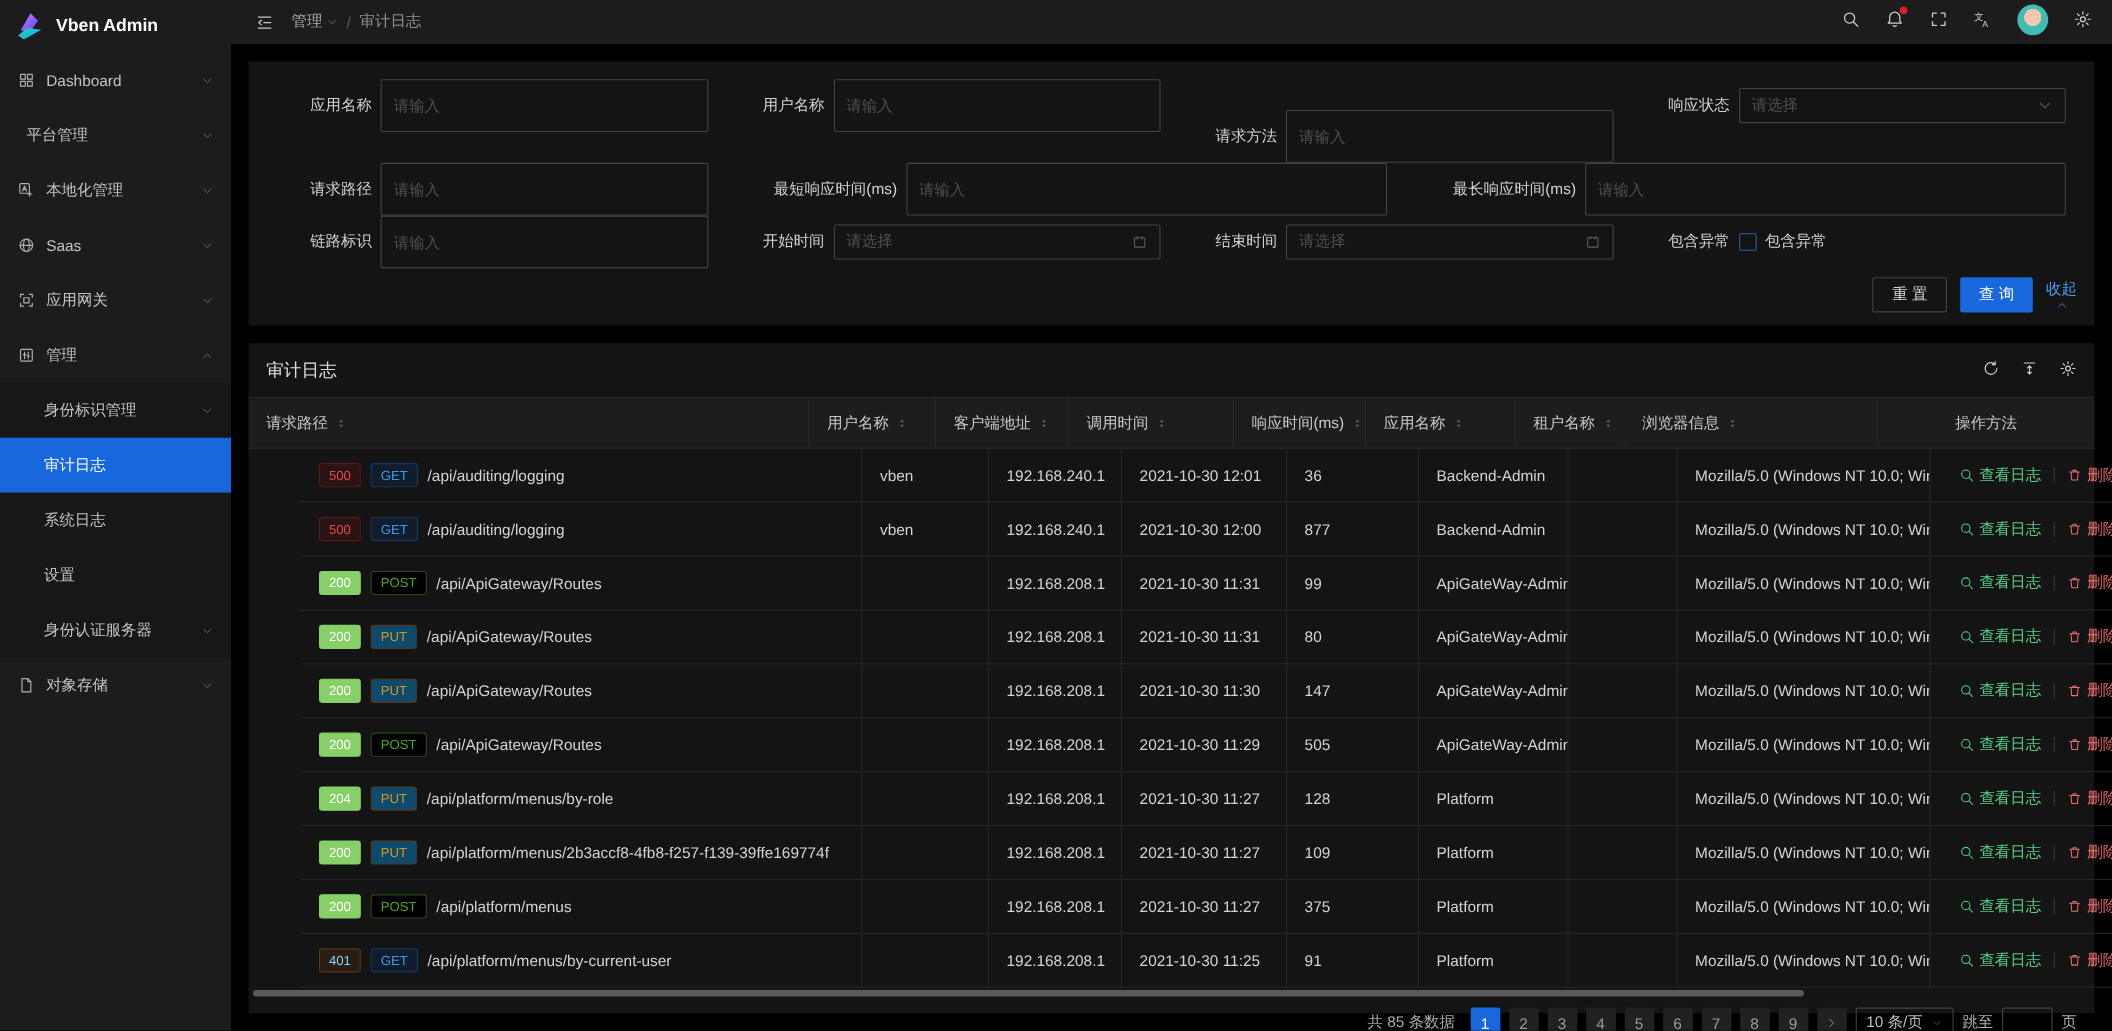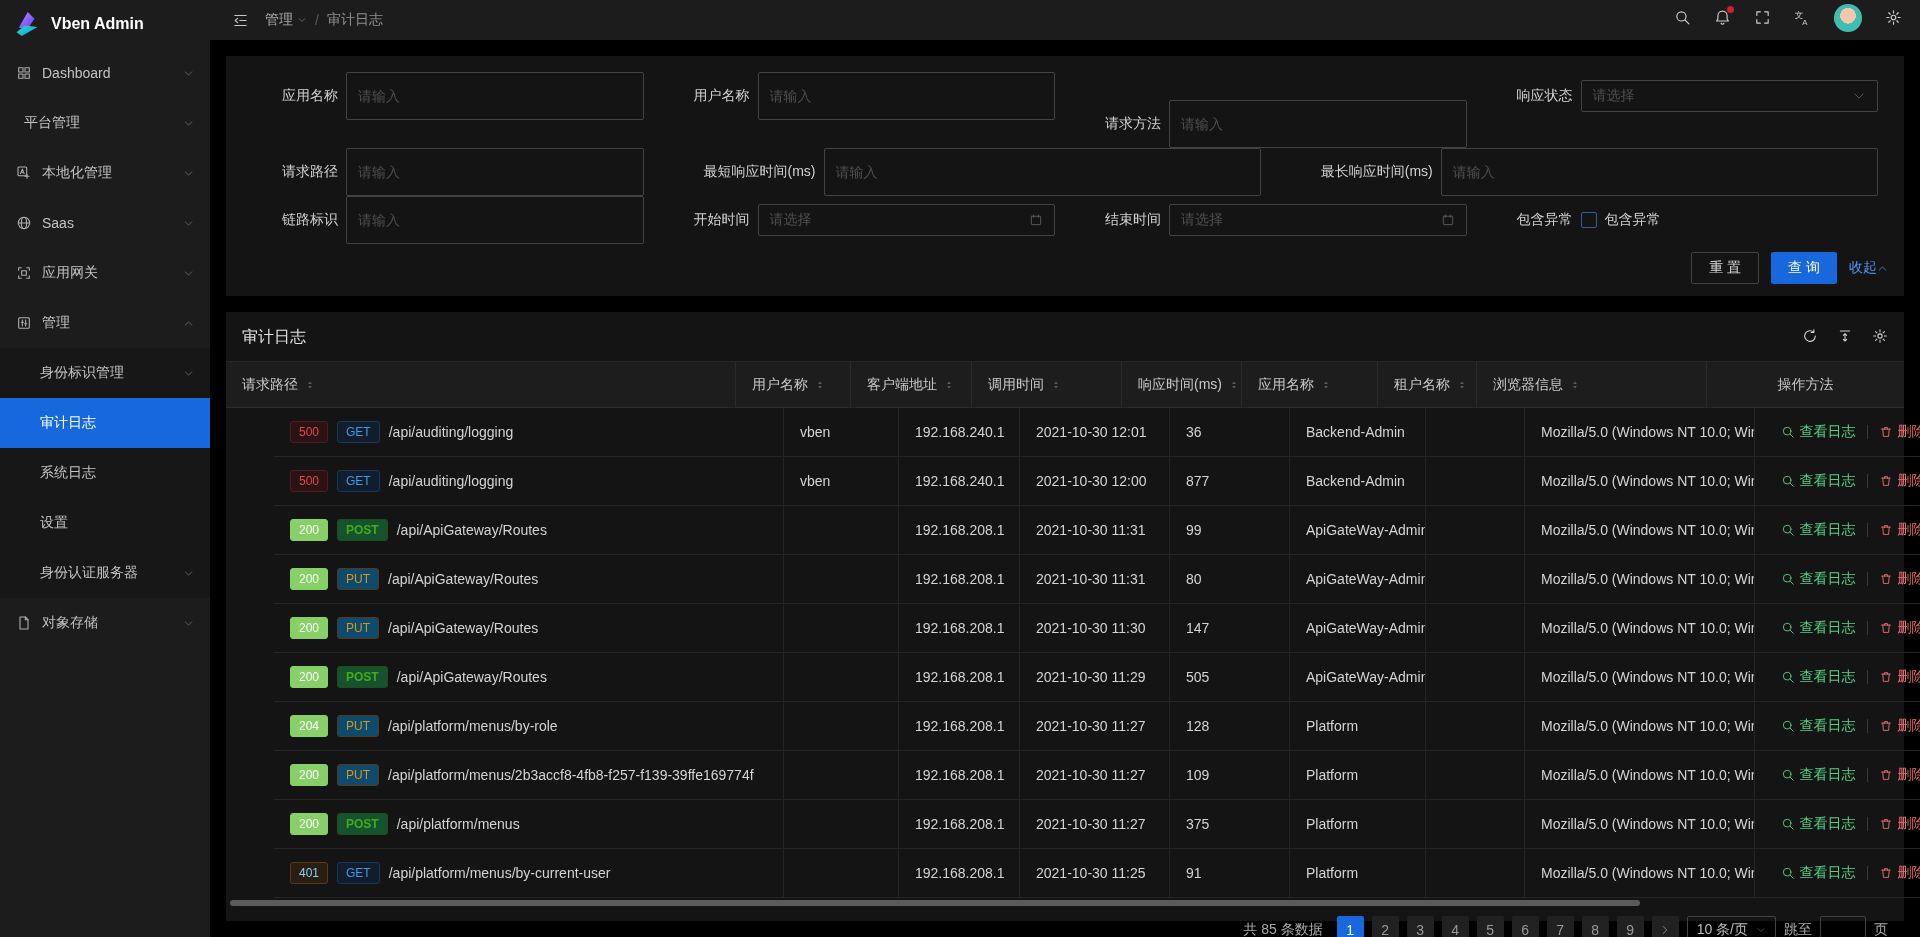--- a/index.html
+++ b/index.html
@@ -54,21 +54,21 @@
           display:flex; align-items:center; padding:0 11px; font-size:14px; color:var(--ph); cursor:pointer; }
   .fctl .ph { flex:1; }
   .fctl .icn { color:#5d5d5d; font-size:14px; }
   .cbx { width:16px; height:16px; border:1px solid #2f5fa3; border-radius:2px; background:transparent;
          display:inline-block; cursor:pointer; }
   .cbx-text { margin-left:8px; color:#d2d2d2; font-size:14px; }
   .btn-row { display:flex; justify-content:flex-end; align-items:center; gap:12px; }
   .btn { height:32px; padding:0 17px; border-radius:2px; font-size:14px; display:flex; align-items:center; cursor:pointer; }
   .btn-default { border:1px solid var(--inb); background:transparent; color:#d9d9d9; }
   .btn-primary { border:none; background:var(--primary); color:#fff; }
-  .collapse-link { color:var(--link); font-size:14px; display:flex; align-items:center; gap:0; cursor:pointer; }
+  .collapse-link { color:var(--link); font-size:14px; display:flex; align-items:center; gap:0; cursor:pointer;flex-direction:column; }
   .collapse-link .chev { font-size:11px; }
 
   
   .table-panel { background:var(--panel); flex:1; min-height:0; display:flex; flex-direction:column; }
   .tp-head { display:flex; align-items:center; padding:15px 16px 13px; }
   .tp-title { font-size:16px; color:#e0e0e0; }
   .tp-tools { margin-left:auto; display:flex; gap:19px; }
   .tool { font-size:16px; color:#cfcfcf; cursor:pointer; }
   .grid-wrap { flex:1; min-height:0; display:flex; flex-direction:column; border-top:1px solid var(--border); }
   .thead { display:flex; flex:0 0 46px; }
@@ -83,21 +83,21 @@
         border-right:1px solid var(--border); border-bottom:1px solid var(--border);
         white-space:nowrap; overflow:hidden; }
   .td:last-child { border-right:none; }
   .td.center { justify-content:center; }
   .tag { height:22px; padding:0 8px; border-radius:3px; font-size:12px; display:inline-flex;
          align-items:center; margin-right:9px; border:1px solid transparent; flex:0 0 auto; }
   .tag-s-red   { background:#2a1215; border-color:#58181c; color:#e84749; }
   .tag-s-orange{ background:#2b1d11; border-color:#593815; color:#7dd3fc; }
   .tag-s-green { background:#87d068; border-color:#87d068; color:#fff; }
   .tag-m-blue  { background:#111d2c; border-color:#15395b; color:#3c9ae8; }
-  .tag-m-green { background:#14532d; border-color:#274916; color:#49aa19;font-weight:bold; }
+  .tag-m-green { background:#000000; border-color:#274916; color:#49aa19; }
   .tag-m-amber { background:#0c4a6e; border-color:#593815; color:#d89614; }
   .act { display:inline-flex; align-items:center; gap:5px; font-size:14px; cursor:pointer; }
   .act .icn { font-size:14px; }
   .act.view { color:var(--success); }
   .act.del { color:var(--error); }
   .vdiv { width:1px; height:14px; background:#3a3a3a; margin:0 11px; }
   .hscroll { height:10px; position:relative; flex:0 0 10px; }
   .hscroll .thumb { position:absolute; left:4px; top:2px; height:6px; width:84%; background:#5a5a5a; border-radius:3px; }
 
   

